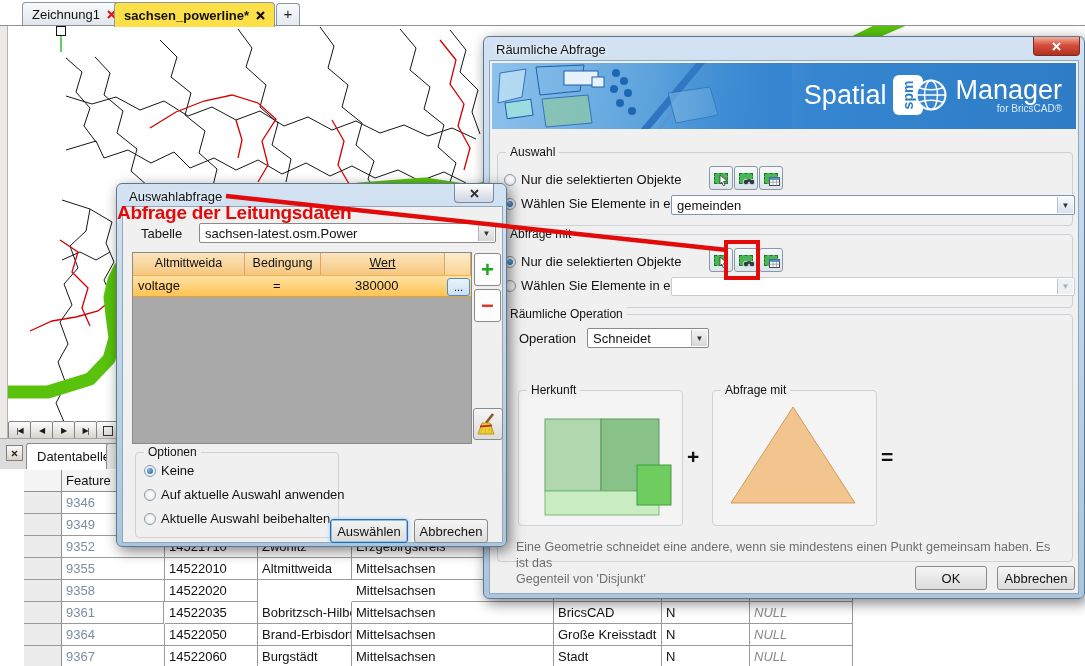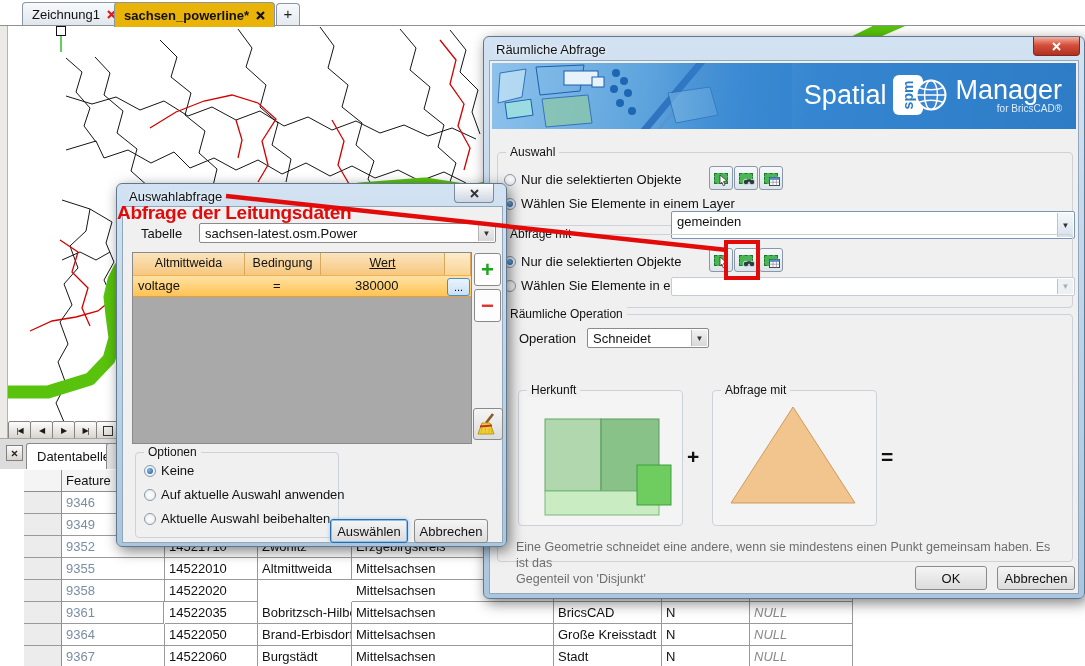--- a/index.html
+++ b/index.html
@@ -3,21 +3,21 @@
 <meta charset="utf-8">
 <style>
   html,body{margin:0;padding:0;background:#fff;}
   #screen{position:relative;width:1085px;height:666px;overflow:hidden;background:#fff;
           font-family:"Liberation Sans",sans-serif;font-size:13px;color:#111;}
   .abs{position:absolute;}
   
   #tabbar{position:absolute;left:0;top:0;width:1085px;height:25px;background:#fff;border-bottom:1px solid #909090;z-index:2;}
   .dtab{position:absolute;top:2px;height:22px;border:1px solid #8a96a4;border-bottom:none;border-radius:4px 4px 0 0;
         display:flex;align-items:center;gap:7px;padding:0 9px;background:linear-gradient(#f8fafc,#dfe6ec);}
-  .dtab.active{background:#eab308;font-weight:bold;height:24px;}
+  .dtab.active{background:#fde047;font-weight:bold;height:24px;}
   .plustab{position:absolute;top:3px;width:22px;height:21px;border:1px solid #8a96a4;border-bottom:none;border-radius:4px 4px 0 0;
         background:linear-gradient(#f8fafc,#e4eaf0);text-align:center;line-height:20px;font-size:15px;color:#222;}
   
   #mapwrap{position:absolute;left:0;top:25px;width:1085px;height:641px;z-index:1;}
   #leftstrip{position:absolute;left:0;top:25px;width:7px;height:641px;background:#eceae6;border-right:1px solid #b8b4ac;z-index:2;}
   
   .navbtn{position:absolute;top:421px;width:21px;height:17px;background:linear-gradient(#fdfdfd,#d6d2ca);
           border:1px solid #848484;border-radius:2px;font-size:8px;display:flex;align-items:center;justify-content:center;
           color:#1a1a1a;letter-spacing:-1px;z-index:3;}
   .navbox{width:8px;height:8px;border:1px solid #333;}
@@ -335,21 +335,21 @@
         </div>
         <div class="iconbtn" style="left:261px;top:13px;">
           <span class="greensq">
             <svg width="11" height="9" style="position:absolute;right:-3px;bottom:-3px;">
               <rect x="0.5" y="0.5" width="10" height="8" fill="#fff" stroke="#445"></rect>
               <rect x="0.5" y="0.5" width="10" height="2.4" fill="#4a90d8"></rect>
               <path d="M0.5,5.2 H10.5 M4,0.5 V8.5 M7.4,0.5 V8.5" stroke="#889" stroke-width="0.7"></path>
               </svg>
           </span>
         </div>
-        <div class="combo" style="left:173px;top:58px;width:404px;height:28px;">
+        <div class="combo" style="left:173px;top:42px;width:404px;height:20px;">
           <span>gemeinden</span>
           <span class="arr">▼</span>
         </div>
       </div>
 
       <div class="grp" style="left:7px;top:173px;width:574px;height:72px;">
         <span class="lbl">Abfrage mit</span>
         <span class="radio on" style="left:6px;top:21px;"></span>
         <span class="rlabel" style="left:23px;top:19px;">Nur die selektierten Objekte</span>
         <span class="radio" style="left:6px;top:45px;"></span>

